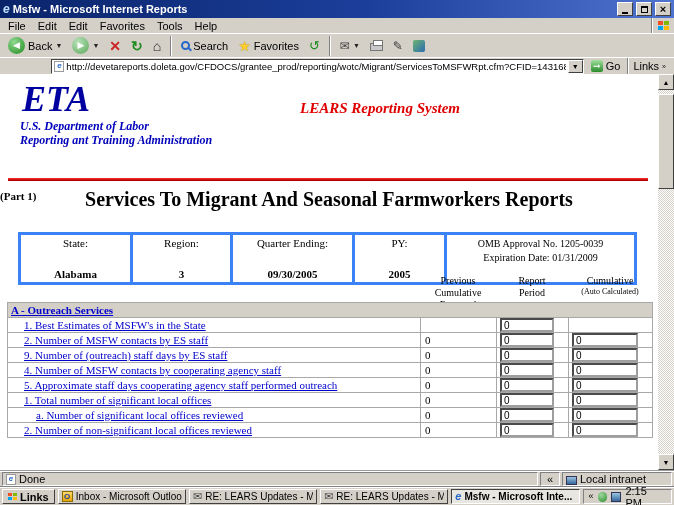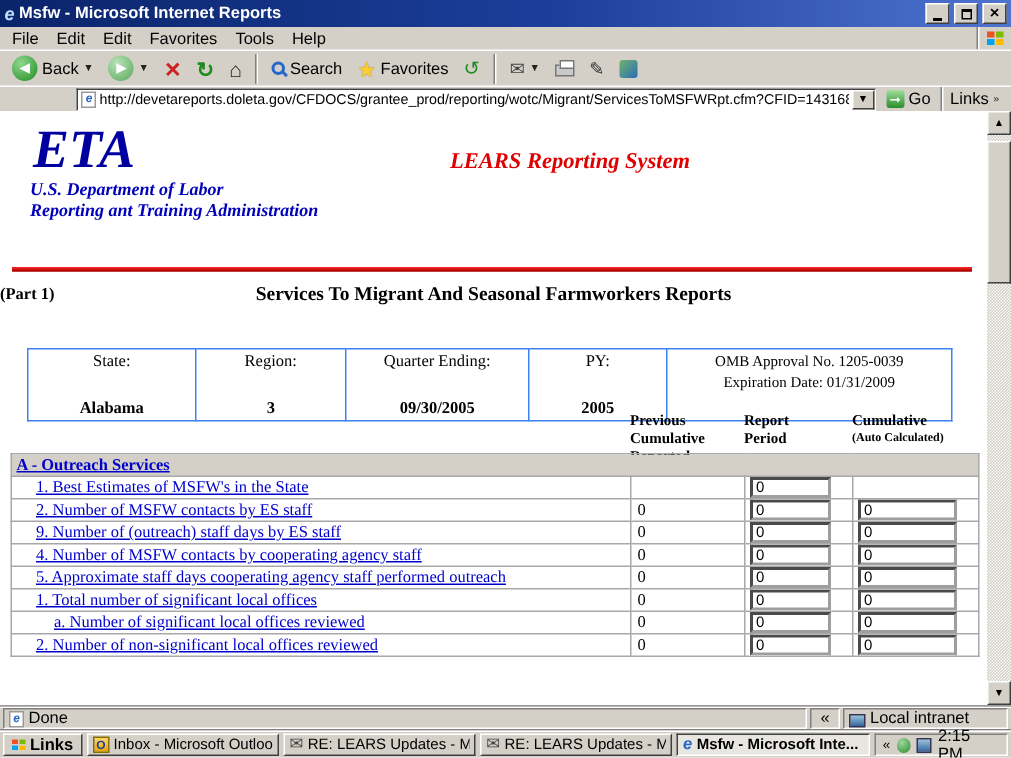--- a/index.html
+++ b/index.html
@@ -105,31 +105,31 @@
     position:absolute; top:74px; left:0; width:658px; height:396px;
     background:#fff; overflow:hidden; font-family:"Liberation Serif", serif;
   }
   .eta-logo { position:absolute; left:22px; top:4px; font-size:36px; font-weight:bold; font-style:italic; color:#0000a0; }
   .lears-title { position:absolute; left:300px; top:26px; font-size:15px; font-weight:bold; font-style:italic; color:#e00000; }
   .dept-line1 { position:absolute; left:20px; top:45px; font-size:12px; font-weight:bold; font-style:italic; color:#0000bb; }
   .dept-line2 { position:absolute; left:20px; top:59px; font-size:12px; font-weight:bold; font-style:italic; color:#0000bb; }
   .red-rule { position:absolute; left:8px; top:104px; width:640px; height:3px;
     background:linear-gradient(#ff2a2a,#a80000); }
   .red-rule::after { content:""; display:block; margin-top:2px; height:1px; background:#b00000; }
-  .report-title { position:absolute; top:114px; left:0; width:100%; text-align:center; font-size:13px; font-weight:bold; }
+  .report-title { position:absolute; top:114px; left:0; width:100%; text-align:center; font-size:20px; font-weight:bold; }
   .report-subtitle { position:absolute; top:116px; left:0; width:100%; text-align:left; font-size:11px; font-weight:bold; }
 
   .info-table { position:absolute; top:158px; left:18px; border-collapse:collapse; font-size:11px; }
-  .info-table td { border:1px solid #3b82f6; text-align:center; vertical-align:top; padding:2px 16px; }
+  .info-table td { border:3px solid #3b82f6; text-align:center; vertical-align:top; padding:2px 16px; }
   .info-label { font-size:11px; }
   .info-value { font-weight:bold; margin-top:19px; }
   .omb-line { font-size:10px; line-height:1.35; }
 
   .grid-headers { position:absolute; top:201px; left:7px; width:645px; display:flex;
-    font-weight:bold; font-size:10px; line-height:1.2; }
+    text-align:center; font-weight:normal; font-size:10px; line-height:1.2; }
   .gh-label { width:413px; }
   .gh-prev { width:76px; }
   .gh-period { width:72px; }
   .gh-cum { width:84px; }
   .gh-sub { font-size:8px; }
 
   .report-table { position:absolute; top:228px; left:7px; width:645px;
     border-collapse:collapse; table-layout:fixed; font-size:11px; }
   .report-table td { border:1px solid #a8a8a8; padding:0 3px; height:15px;
     overflow:hidden; white-space:nowrap; vertical-align:middle; }

